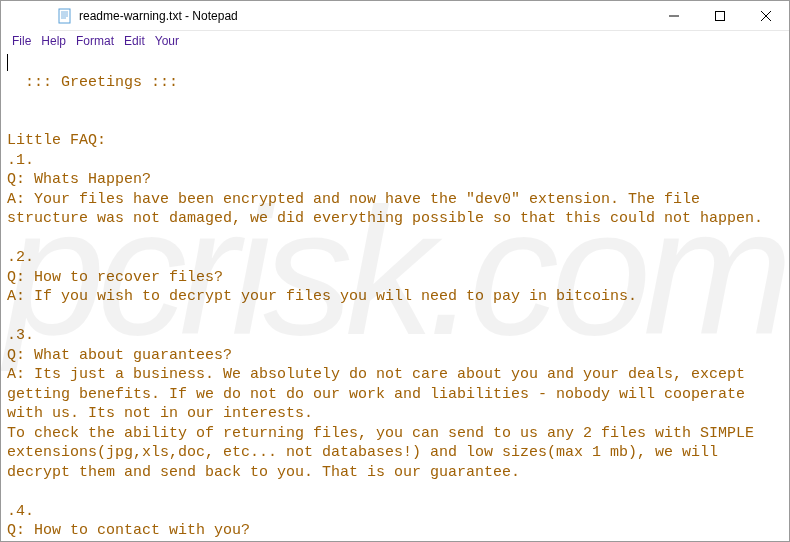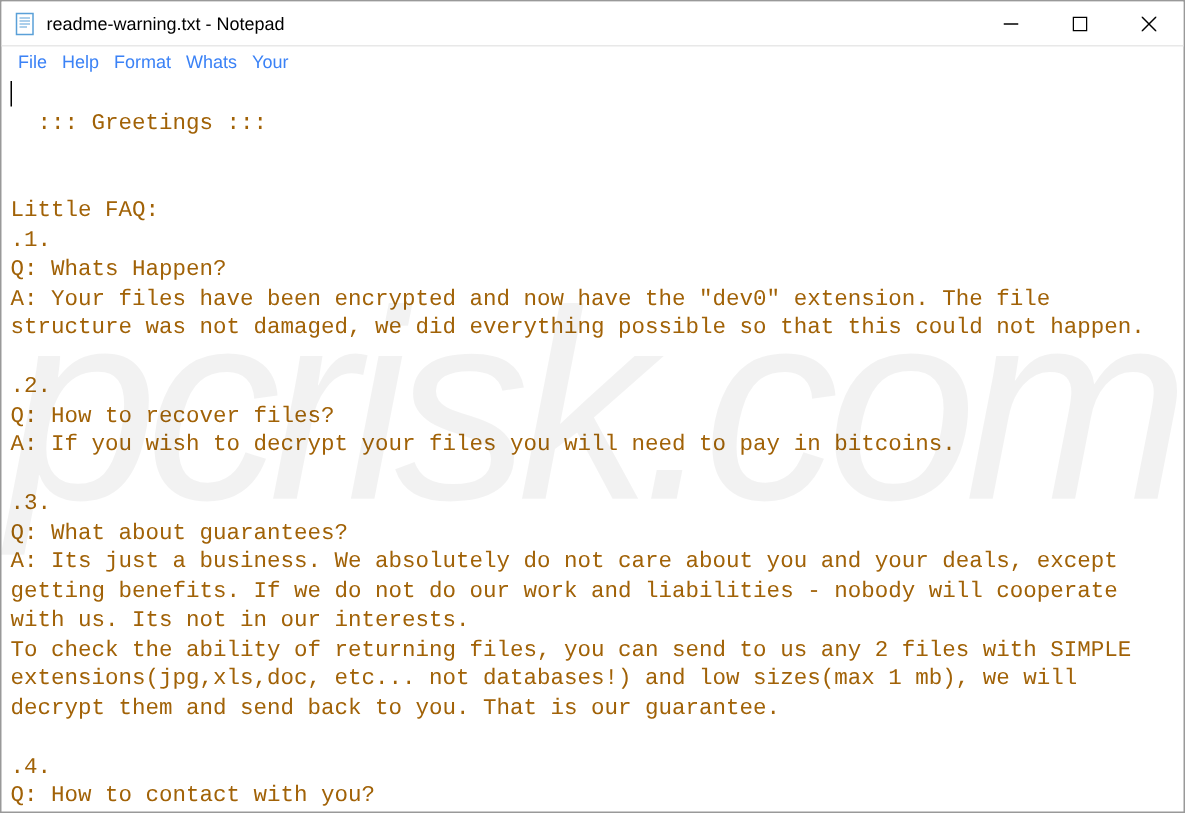--- a/index.html
+++ b/index.html
@@ -12,20 +12,21 @@
   border: 1px solid #999;
   position: relative;
 }
 .titlebar {
   height: 30px;
   background: #fff;
   display: flex;
   align-items: center;
   padding-left: 8px;
   border-bottom: 1px solid #e8e8e8;
+  margin-left: 48px;
 }
 .titlebar-icon {
   width: 16px;
   height: 16px;
   margin-right: 6px;
 }
 .titlebar-title {
   font-size: 12px;
   color: #000;
   flex: 1;
@@ -42,21 +43,21 @@
   justify-content: center;
   font-size: 10px;
   color: #000;
 }
 .menubar {
   height: 20px;
   display: flex;
   align-items: center;
   padding-left: 6px;
   font-size: 12px;
-  color: #3b82f6;
+  color: #4c1d95;
 }
 .menu-item {
   padding: 0 5px;
   cursor: default;
 }
 .content {
   padding: 2px 6px;
   font-family: Consolas, "Courier New", monospace;
   font-size: 15px;
   line-height: 1.3;
@@ -121,21 +122,21 @@
           <line x1="10" y1="0" x2="0" y2="10" stroke="#000" stroke-width="1"></line>
         </svg>
     </div>
   </div>
 </div>
 
 <div class="menubar">
   <span class="menu-item">File</span>
   <span class="menu-item">Help</span>
   <span class="menu-item">Format</span>
-  <span class="menu-item">Whats</span>
+  <span class="menu-item">Edit</span>
   <span class="menu-item">Your</span>
 </div>
 
 <div class="content">
   <span class="cursor-caret"></span><span>::: Greetings :::
 
 
 Little FAQ:
 .1.
 Q: Whats Happen?

